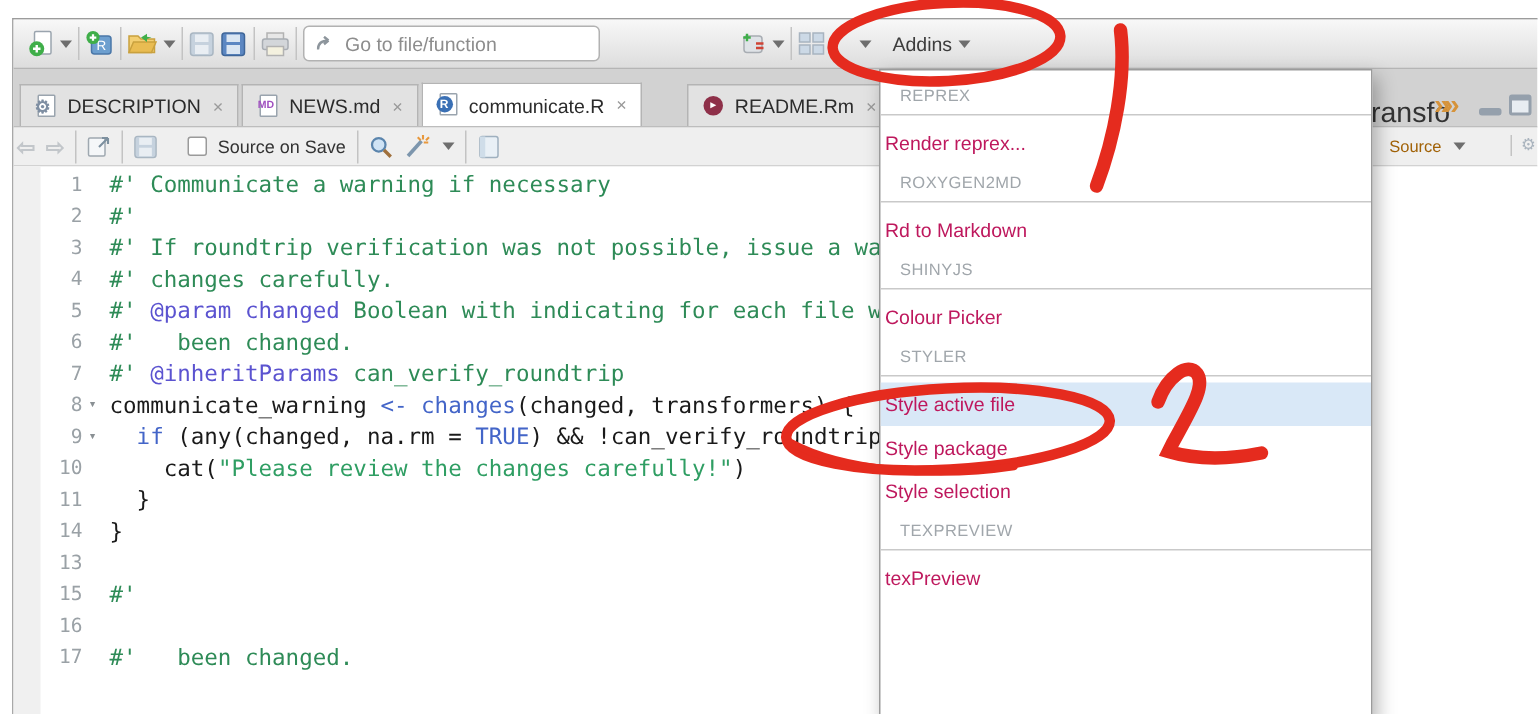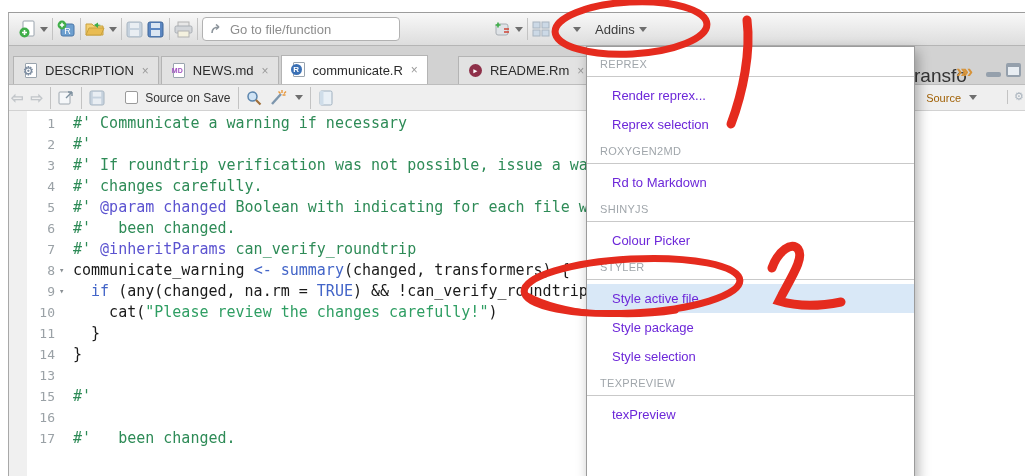--- a/index.html
+++ b/index.html
@@ -64,21 +64,21 @@
   .src { position:absolute; left:64px; top:0; color:#1a1a1a; }
   .tk-c { color:#2e8b57; } .tk-k { color:#4365c8; } .tk-t { color:#5b53d0; }
   .tk-s { color:#2f9e63; } .tk-p { color:#1a1a1a; }
 
   
   .menu { position:absolute; left:577px; top:33px; width:329px; height:435px; background:#ffffff;
           border:1px solid #9b9b9b; box-shadow:3px 5px 12px rgba(0,0,0,.3); z-index:40; padding-top:5px;
           overflow:hidden; }
   .menu-header { padding:6px 0 2px 13px; font-size:11px; color:#a0a6ab; letter-spacing:.3px; }
   .menu-sep { border-top:1px solid #c9c9c9; margin:4px 0; }
-  .menu-item { height:29px; line-height:29px; padding-left:25px; font-size:13px; color:#6d28d9; white-space:nowrap; }
+  .menu-item { height:29px; line-height:29px; padding-left:3px; font-size:13px; color:#be185d; white-space:nowrap; }
   .menu-item.hl { background:#d9e8f7; }
 
   
   #annot { position:absolute; left:0; top:0; width:1025px; height:476px; z-index:90; pointer-events:none; }
 </style>
 </head>
 <body>
 
 <div class="app">
 
@@ -262,37 +262,36 @@
   <div class="editor">
     <div class="gutter-strip"></div>
     <div id="code">
         <div class="line"><span class="num">1</span><span class="src"><span class="tk-c">#' Communicate a warning if necessary</span></span></div>
         <div class="line"><span class="num">2</span><span class="src"><span class="tk-c">#'</span></span></div>
         <div class="line"><span class="num">3</span><span class="src"><span class="tk-c">#' If roundtrip verification was not possible, issue a warning to review the</span></span></div>
         <div class="line"><span class="num">4</span><span class="src"><span class="tk-c">#' changes carefully.</span></span></div>
         <div class="line"><span class="num">5</span><span class="src"><span class="tk-c">#' </span><span class="tk-t">@param changed</span><span class="tk-c"> Boolean with indicating for each file whether or not it has</span></span></div>
         <div class="line"><span class="num">6</span><span class="src"><span class="tk-c">#'   been changed.</span></span></div>
         <div class="line"><span class="num">7</span><span class="src"><span class="tk-c">#' </span><span class="tk-t">@inheritParams</span><span class="tk-c"> can_verify_roundtrip</span></span></div>
-        <div class="line"><span class="num">8</span><span class="fold">▾</span><span class="src"><span class="tk-p">communicate_warning </span><span class="tk-k">&lt;-</span><span class="tk-p"> </span><span class="tk-k">summary</span><span class="tk-p">(changed, transformers) {</span></span></div>
+        <div class="line"><span class="num">8</span><span class="fold">▾</span><span class="src"><span class="tk-p">communicate_warning </span><span class="tk-k">&lt;-</span><span class="tk-p"> </span><span class="tk-k">changes</span><span class="tk-p">(changed, transformers) {</span></span></div>
         <div class="line"><span class="num">9</span><span class="fold">▾</span><span class="src"><span class="tk-p">  </span><span class="tk-k">if</span><span class="tk-p"> (any(changed, na.rm = </span><span class="tk-k">TRUE</span><span class="tk-p">) &amp;&amp; !can_verify_roundtrip(transformers)) {</span></span></div>
         <div class="line"><span class="num">10</span><span class="src"><span class="tk-p">    cat(</span><span class="tk-s">"Please review the changes carefully!"</span><span class="tk-p">)</span></span></div>
         <div class="line"><span class="num">11</span><span class="src"><span class="tk-p">  }</span></span></div>
         <div class="line"><span class="num">14</span><span class="src"><span class="tk-p">}</span></span></div>
         <div class="line"><span class="num">13</span><span class="src"></span></div>
         <div class="line"><span class="num">15</span><span class="src"><span class="tk-c">#'</span></span></div>
         <div class="line"><span class="num">16</span></div>
         <div class="line"><span class="num">17</span><span class="src"><span class="tk-c">#'   been changed.</span></span></div>
       </div>
   </div>
 
   <div class="menu" id="menu">
       <div class="menu-header">REPREX</div>
       <div class="menu-sep"></div>
       <div class="menu-item">Render reprex...</div>
-      <div class="menu-item">Reprex selection</div>
       <div class="menu-header">ROXYGEN2MD</div>
       <div class="menu-sep"></div>
       <div class="menu-item">Rd to Markdown</div>
       <div class="menu-header">SHINYJS</div>
       <div class="menu-sep"></div>
       <div class="menu-item">Colour Picker</div>
       <div class="menu-header">STYLER</div>
       <div class="menu-sep"></div>
       <div class="menu-item hl">Style active file</div>
       <div class="menu-item">Style package</div>

